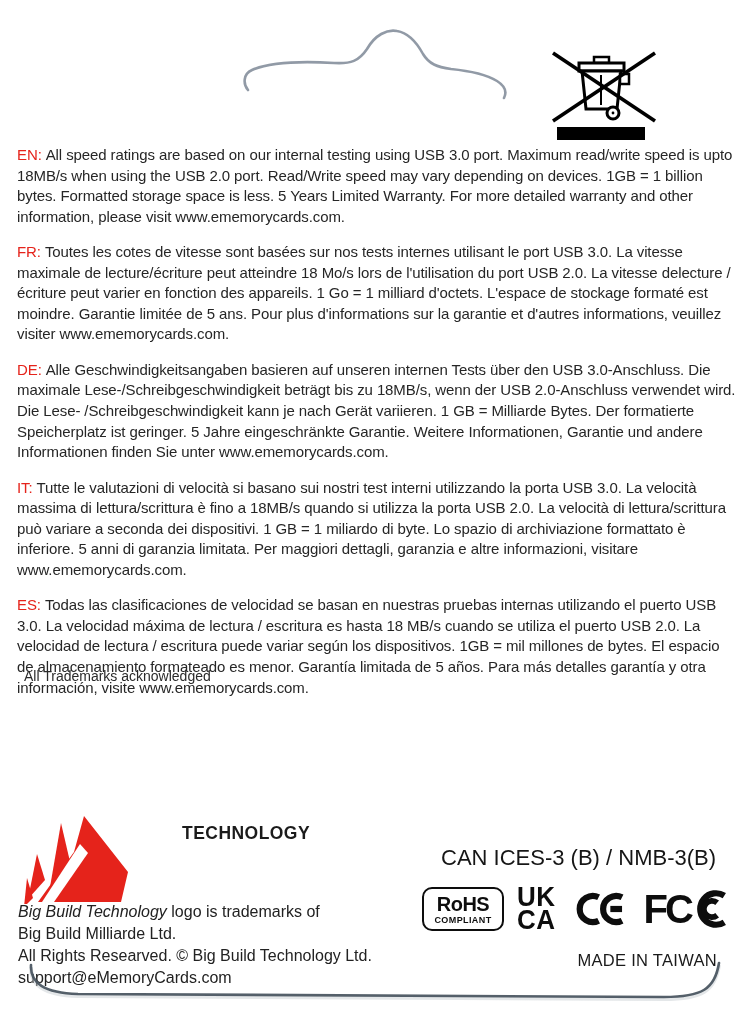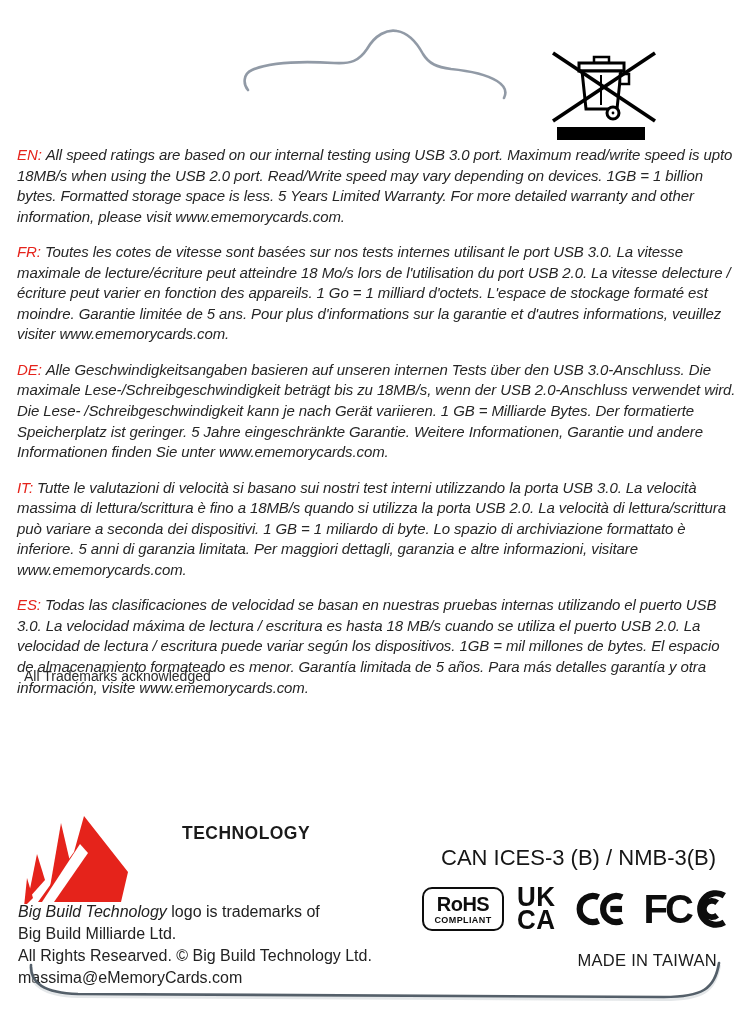--- a/index.html
+++ b/index.html
@@ -10,21 +10,21 @@
     font-family:"Liberation Sans", sans-serif;
     -webkit-font-smoothing:antialiased;
   }
   .abs { position:absolute; }
 
   
   #euro-slot { left:238px; top:24px; width:285px; height:85px; }
   #weee { left:548px; top:45px; width:112px; height:95px; }
 
   
-  #paragraphs { left:17px; top:145px; width:722px;font-style:italic; }
+  #paragraphs { left:17px; top:145px; width:722px; }
   .para { margin:0 0 15px 0; font-size:15px; line-height:1.37; letter-spacing:-0.1px; color:#262626; }
   .para .code { color:var(--red); margin-right:4px; }
 
   
   #trademarks { left:24px; top:667px; width:700px; font-size:14px; line-height:1.4; color:#2a2a2a; }
 
   
   #brand-logo { left:24px; top:814px; width:110px; height:90px; }
   #brand-text { left:138px; top:818px; width:172px; }
   #brand-name { font-size:40px; font-weight:600; letter-spacing:0.5px; color:#1b1b1b; line-height:1; white-space:nowrap; }
@@ -99,21 +99,21 @@
 </svg>
 
 <div id="brand-text" class="abs">
   <div id="brand-sub">TECHNOLOGY</div>
 </div>
 
 <div id="legal" class="abs">
   <div><span class="it">Big Build Technology</span><span> logo is trademarks of</span></div>
   <div>Big Build Milliarde Ltd.</div>
   <div>All Rights Researved. © Big Build Technology Ltd.</div>
-  <div>massima@eMemoryCards.com</div>
+  <div>support@eMemoryCards.com</div>
 </div>
 
 <div id="can-ices" class="abs">CAN ICES-3 (B) / NMB-3(B)</div>
 
 <div id="marks-row" class="abs">
   <div id="rohs-box">
     <div class="r1">RoHS</div>
     <div class="r2">COMPLIANT</div>
   </div>
   <div id="ukca">

